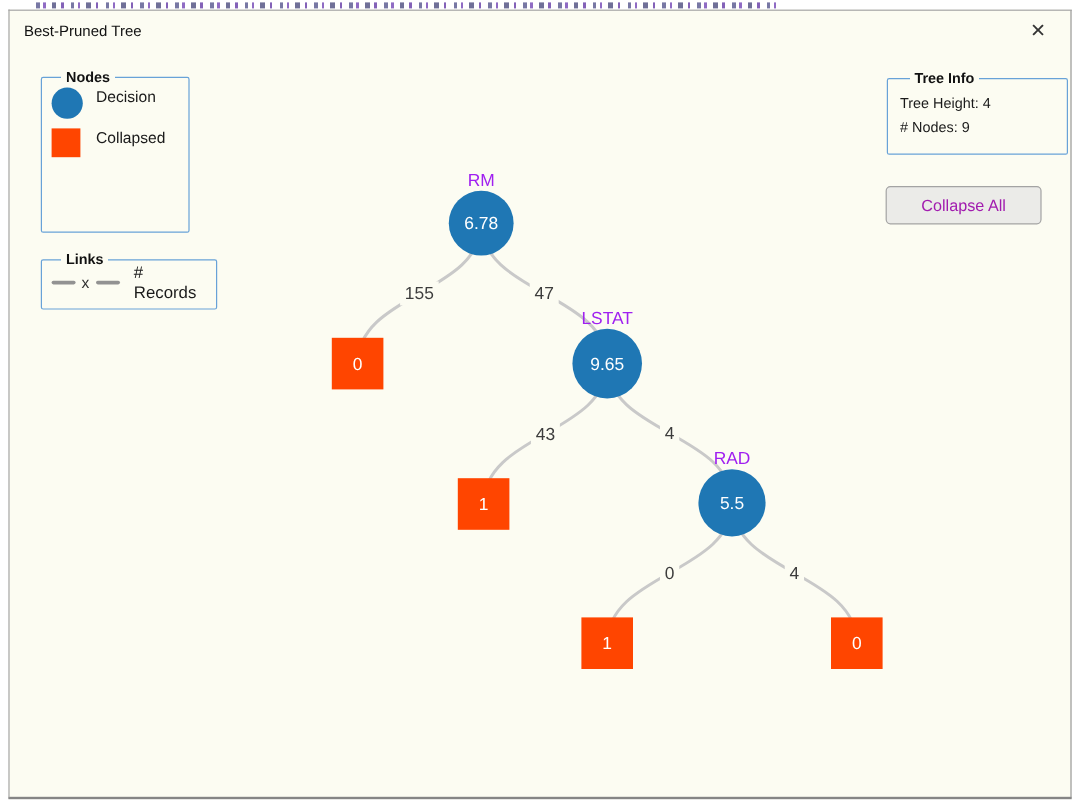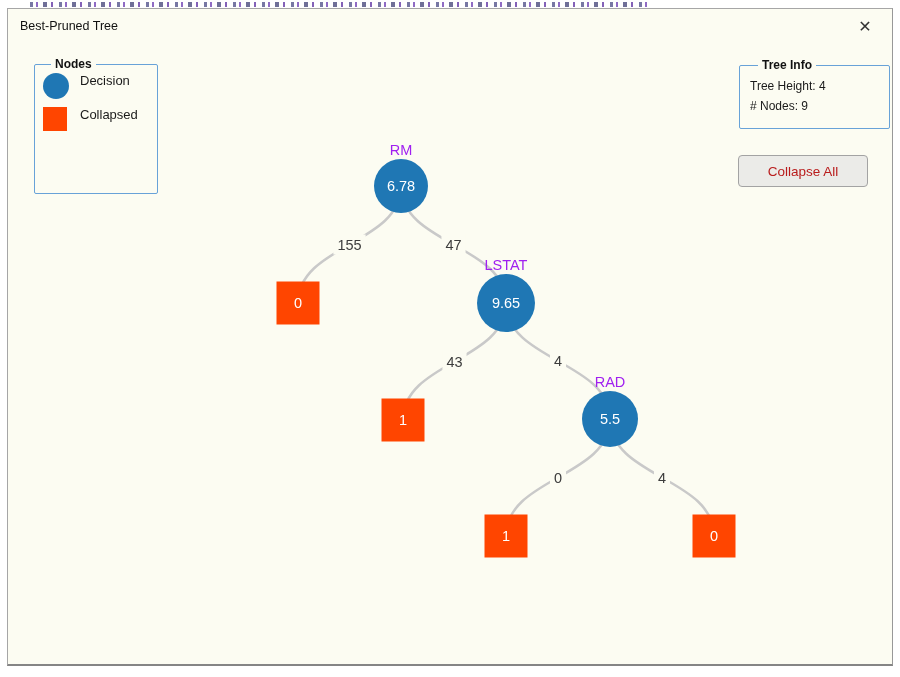--- a/index.html
+++ b/index.html
@@ -27,21 +27,21 @@
   .leg-label{font-size:13px;color:#1a1a1a;}
   #links-legend{left:34px;top:209px;width:147px;height:49px;padding:1px 8px 4px 8px;}
   .links-row{display:flex;align-items:center;height:22px;}
   .dash{width:20px;height:3px;background:#929292;border-radius:2px;flex:0 0 auto;}
   .x-sym{font-size:13px;color:#333;margin:0 5px;}
   .records-label{font-size:14px;color:#1a1a1a;margin-left:12px;}
   #tree-info{left:739px;top:58px;width:151px;height:71px;padding:1px 8px 4px 10px;}
   .info-line{font-size:12px;color:#1a1a1a;margin-top:6px;}
   .btn{position:absolute;left:738px;width:130px;height:32px;background:#ebebe8;
     border:1px solid #a3a3a3;border-radius:4px;font-family:"Liberation Sans",sans-serif;
-    font-size:13.5px;color:#b91c1c;cursor:pointer;display:flex;align-items:center;justify-content:center;}
+    font-size:13.5px;color:#a21caf;cursor:pointer;display:flex;align-items:center;justify-content:center;}
   #collapse-all{top:155px;}
   #expand-all{top:192px;}
   #tree-svg{position:absolute;left:0;top:0;width:900px;height:677px;}
 </style>
 </head>
 <body>
 
 <div id="app">
   <div class="clip-strip"></div>
 
@@ -93,20 +93,29 @@
     <div class="leg-item">
       <span class="leg-swatch leg-circle"></span>
       <span class="leg-label">Decision</span>
     </div>
     <div class="leg-item">
       <span class="leg-swatch leg-square"></span>
       <span class="leg-label">Collapsed</span>
     </div>
   </fieldset>
 
+  <fieldset id="links-legend">
+    <legend>Links</legend>
+    <div class="links-row">
+      <span class="dash"></span>
+      <span class="x-sym">x</span>
+      <span class="dash"></span>
+      <span class="records-label"># Records</span>
+    </div>
+  </fieldset>
 
   <fieldset id="tree-info">
     <legend>Tree Info</legend>
     <div class="info-line">Tree Height: 4</div>
     <div class="info-line"># Nodes: 9</div>
   </fieldset>
 
   <button class="btn" id="collapse-all">Collapse All</button>
 </div>
 

